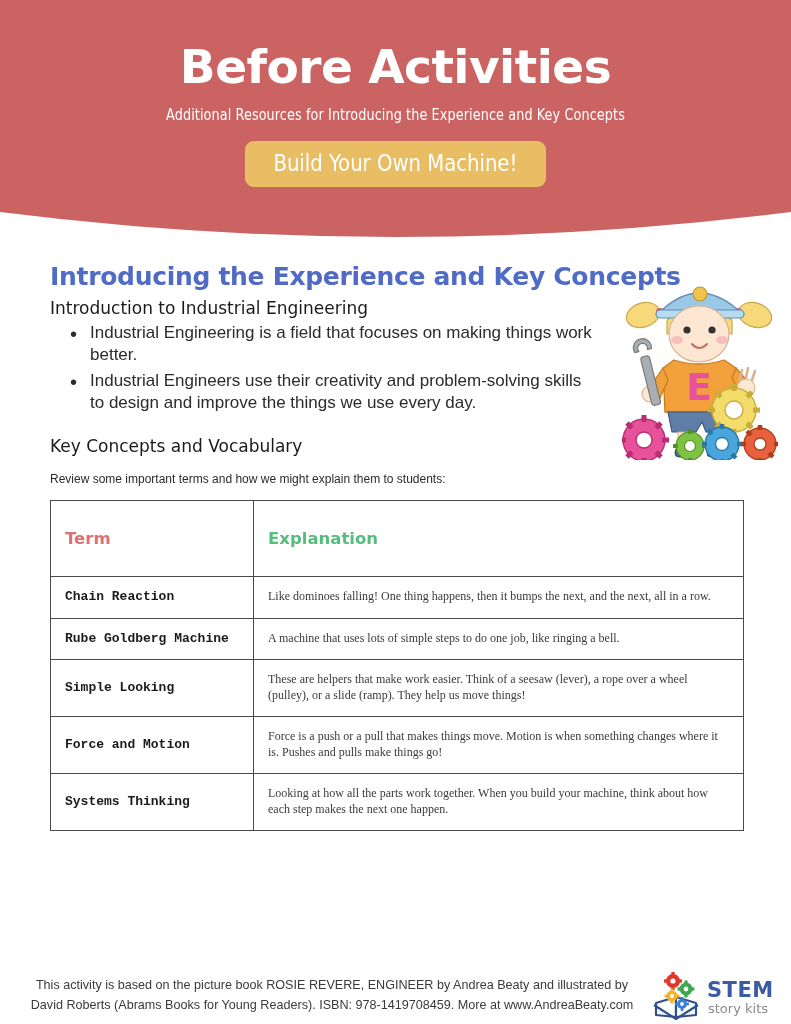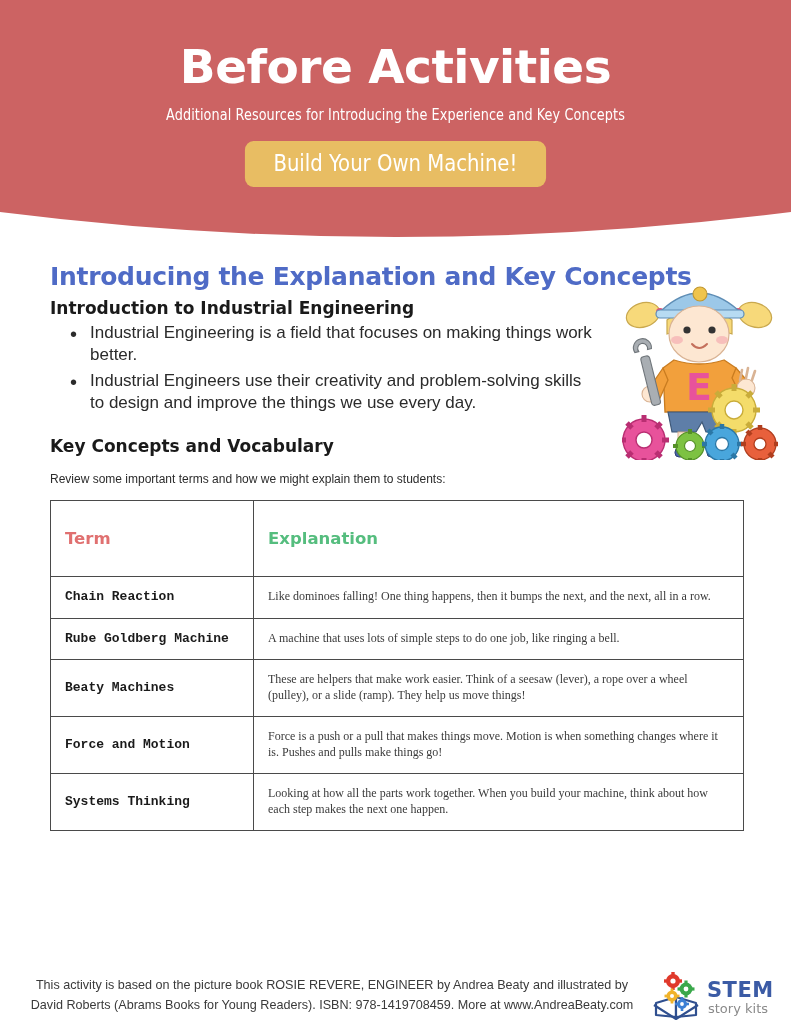--- a/index.html
+++ b/index.html
@@ -56,21 +56,21 @@
 
   .section-title {
     position:absolute; left:50px; top:12px;
     font-size:25px; font-weight:bold;
     color:#4F6BC6;
     font-family:"DejaVu Sans", sans-serif;
     letter-spacing:-0.3px;
   }
   .sub-head {
     position:absolute; left:50px;
-    font-size:17px; font-weight:bold; color:#1a1a1a;
+    font-size:17px; font-weight:normal; color:#1a1a1a;
     font-family:"DejaVu Sans", sans-serif;
   }
   #sub-head-1 { top:48px; }
   #sub-head-2 { top:186px; }
 
   ul.bullets {
     position:absolute; left:62px; top:72px;
     width:530px;
     list-style:none;
   }
@@ -159,21 +159,21 @@
     </svg>
     <div class="header-inner">
       <div class="header-title">Before Activities</div>
       <div class="header-sub">Additional Resources for Introducing the Experience and Key Concepts</div>
       <div class="badge">Build Your Own Machine!</div>
     </div>
   </div>
 
   <div class="content">
 
-    <div class="section-title">Introducing the Explanation and Key Concepts</div>
+    <div class="section-title">Introducing the Experience and Key Concepts</div>
 
     <div class="sub-head" id="sub-head-1">Introduction to Industrial Engineering</div>
 
     <ul class="bullets">
       <li>Industrial Engineering is a field that focuses on making things work better.</li>
       <li>Industrial Engineers use their creativity and problem-solving skills to design and improve the things we use every day.</li>
     </ul>
 
     <div class="sub-head" id="sub-head-2">Key Concepts and Vocabulary</div>
     <div class="review-line">Review some important terms and how we might explain them to students:</div>
@@ -304,21 +304,21 @@
       <tbody>
         <tr>
           <td class="td-term">Chain Reaction</td>
           <td class="td-expl">Like dominoes falling! One thing happens, then it bumps the next, and the next, all in a row.</td>
         </tr>
         <tr>
           <td class="td-term">Rube Goldberg Machine</td>
           <td class="td-expl">A machine that uses lots of simple steps to do one job, like ringing a bell.</td>
         </tr>
         <tr>
-          <td class="td-term">Beaty Machines</td>
+          <td class="td-term">Simple Looking</td>
           <td class="td-expl">These are helpers that make work easier. Think of a seesaw (lever), a rope over a wheel (pulley), or a slide (ramp). They help us move things!</td>
         </tr>
         <tr>
           <td class="td-term">Force and Motion</td>
           <td class="td-expl">Force is a push or a pull that makes things move. Motion is when something changes where it is. Pushes and pulls make things go!</td>
         </tr>
         <tr>
           <td class="td-term">Systems Thinking</td>
           <td class="td-expl">Looking at how all the parts work together. When you build your machine, think about how each step makes the next one happen.</td>
         </tr>

